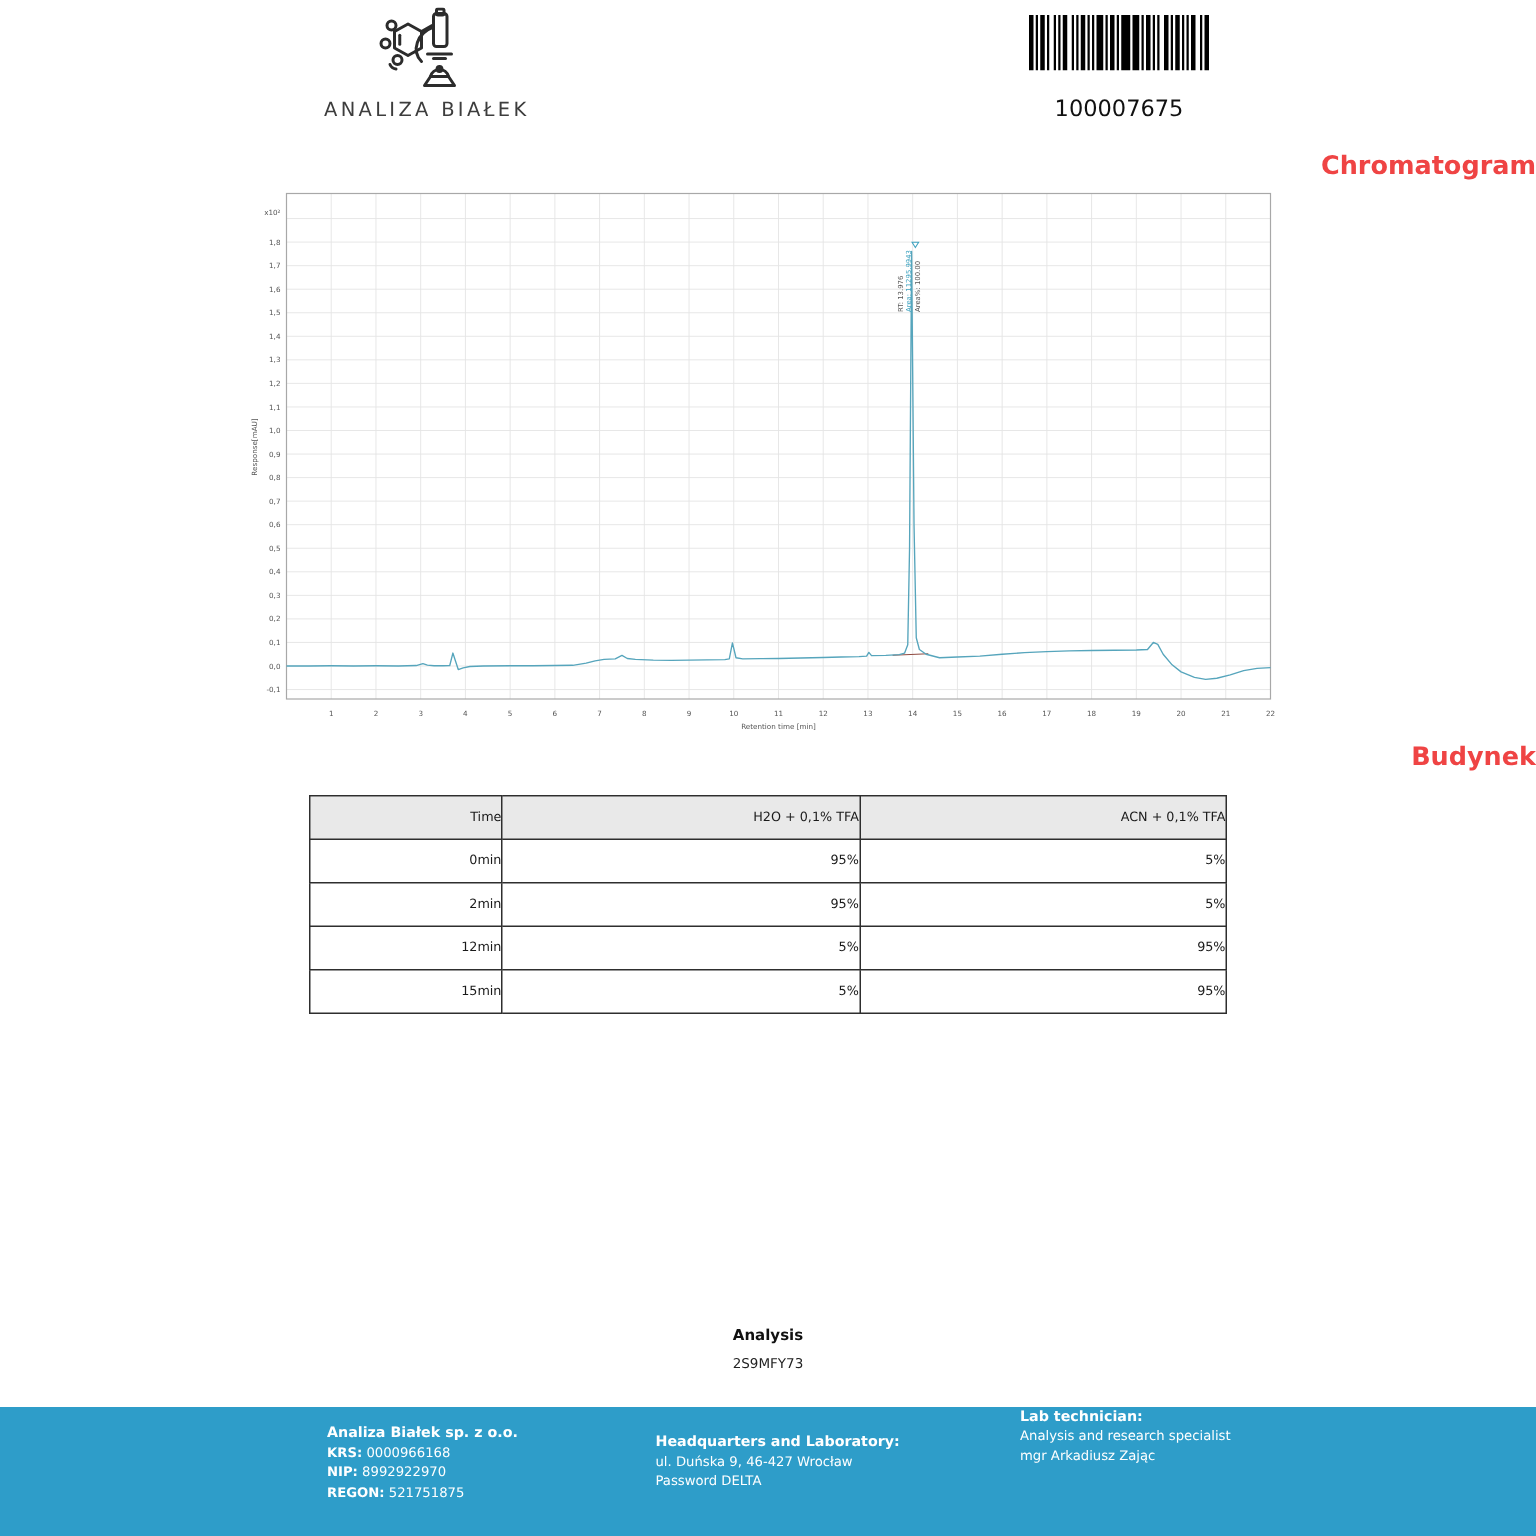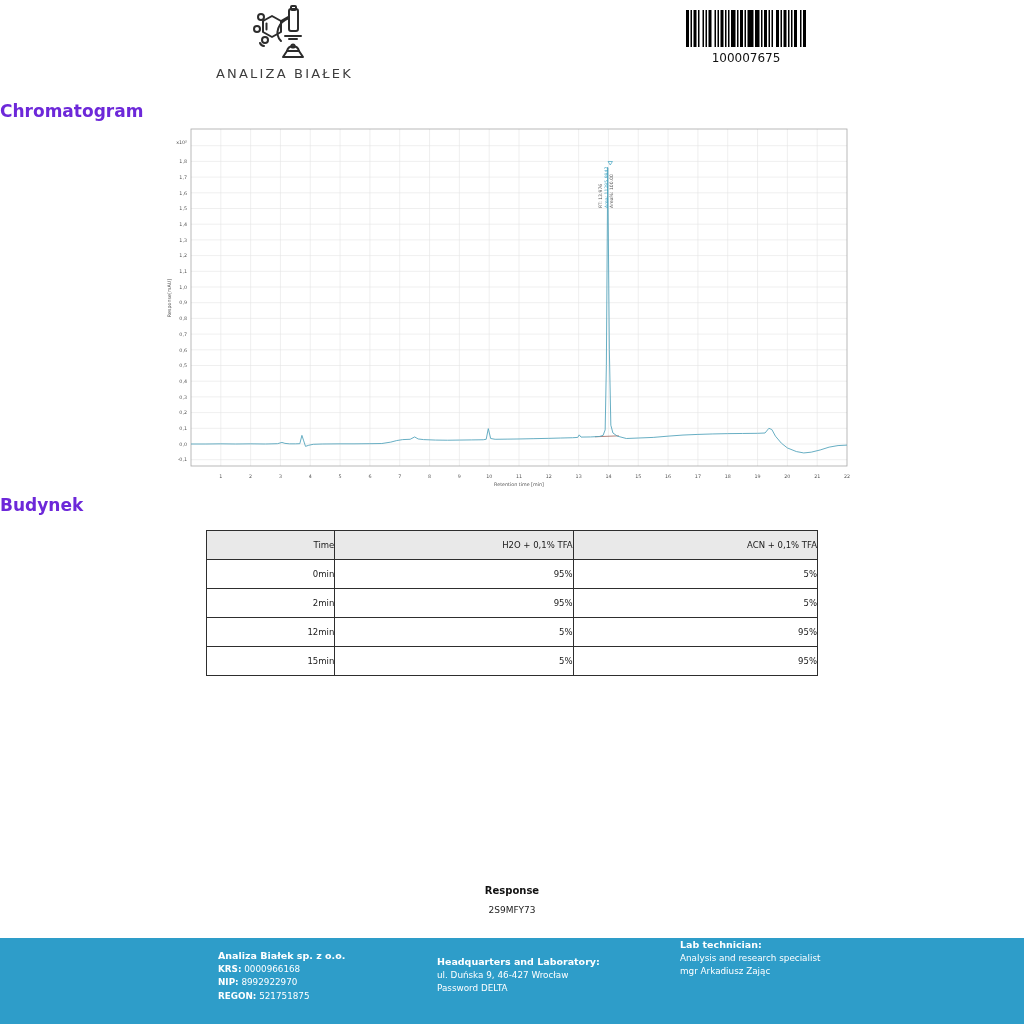--- a/index.html
+++ b/index.html
@@ -4,25 +4,25 @@
 <style>
   html,body{margin:0;padding:0;background:#fff;}
   .page{position:relative;width:1024px;height:1024px;background:#fff;overflow:hidden;
         font-family:"DejaVu Sans","Liberation Sans",sans-serif;color:#1a1a1a;}
 
   
   .logo{position:absolute;left:216px;top:5px;width:124px;text-align:center;}
   .logo svg{display:block;margin:0 auto;}
   .logo-text{font-size:13px;letter-spacing:2.2px;color:#3d3d3d;margin-top:3px;white-space:nowrap;}
   .barcode-block{position:absolute;left:686px;top:10px;width:120px;text-align:center;}
-  .barcode-num{font-size:12px;color:#111;margin-top:0;}
-
-  
-  .sec-title{position:absolute;left:0;width:1024px;text-align:left;font-weight:bold;
-             font-size:17px;color:#6d28d9;}
+  .barcode-num{font-size:15px;color:#111;margin-top:12px;}
+
+  
+  .sec-title{position:absolute;left:0;width:1024px;text-align:right;font-weight:bold;
+             font-size:17px;color:#ef4444;}
   .chart-title{top:101px;}
   .method-title{top:495px;}
 
   
   .chart-svg{position:absolute;left:160px;top:120px;}
 
   
   .method-table{position:absolute;left:206px;top:530px;width:612px;border-collapse:collapse;
                 font-size:8.5px;color:#1a1a1a;text-align:right;table-layout:fixed;}
   .method-table th,.method-table td{border:1px solid #2e2e2e;height:28px;padding:0;font-weight:normal;}
@@ -238,21 +238,21 @@
       </tr>
       <tr>
         <td>15min</td>
         <td>5%</td>
         <td>95%</td>
       </tr>
     </tbody>
   </table>
 
   <div class="password">
-    <div class="password-label">Response</div>
+    <div class="password-label">Analysis</div>
     <div class="password-value">2S9MFY73</div>
   </div>
 
   <div class="footer" id="footer-bar" style="background: rgb(46, 157, 201);">
     <div class="f-col f-col1">
       <div class="f-head">Analiza Białek sp. z o.o.</div>
       <div class="f-line">
         <span class="f-bold">KRS:</span>
         <span>0000966168</span>
       </div>

